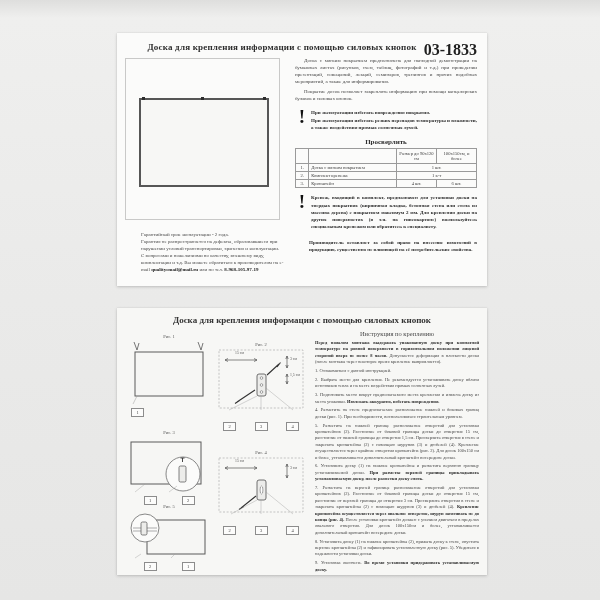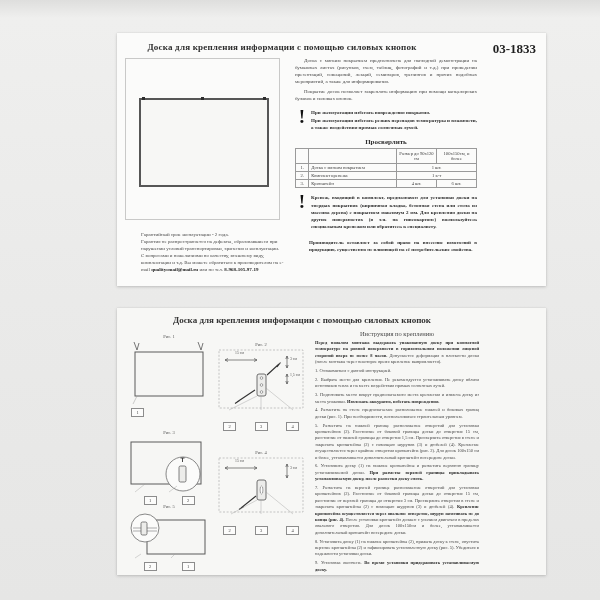--- a/index.html
+++ b/index.html
@@ -2,31 +2,31 @@
 <html><head>
 <meta charset="utf-8">
 <style>
   html,body{margin:0;padding:0;}
   body{
     width:600px;height:600px;overflow:hidden;position:relative;
     background:linear-gradient(180deg,#dededd 0,#efefee 18px,#eaeae9 300px,#e6e6e5 100%);
     font-family:"Liberation Serif","DejaVu Serif",serif;color:#3a3a3a;
   }
   .page{
-    position:absolute;left:117px;width:429px;background:#fbfbfa;
+    position:absolute;left:117px;width:370px;background:#fbfbfa;
     box-shadow:0 1px 3px rgba(0,0,0,.18), 0 0 1px rgba(0,0,0,.12);
   }
   #page1{top:33px;height:253px;}
   #page2{top:308px;height:267px;background:#f7f7f5;}
   .p1-title{
     position:absolute;left:30px;top:10px;width:270px;text-align:center;
     font-size:9px;font-weight:bold;color:#2e2e2e;letter-spacing:.2px;line-height:1.1;
   }
   .p1-code{
-    position:absolute;right:10px;top:8px;font-size:13px;font-weight:bold;color:#1f1f1f;
+    position:absolute;right:10px;top:8px;font-size:16px;font-weight:bold;color:#1f1f1f;
   }
   
   .board-box{
     position:absolute;left:8px;top:25px;width:153px;height:160px;
     border:1px solid #c9c9c8;background:#fbfbfa;
   }
   .board{
     position:absolute;left:13px;top:39px;width:126px;height:85px;
     border:2px solid #565656;background:#f7f7f5;
   }

